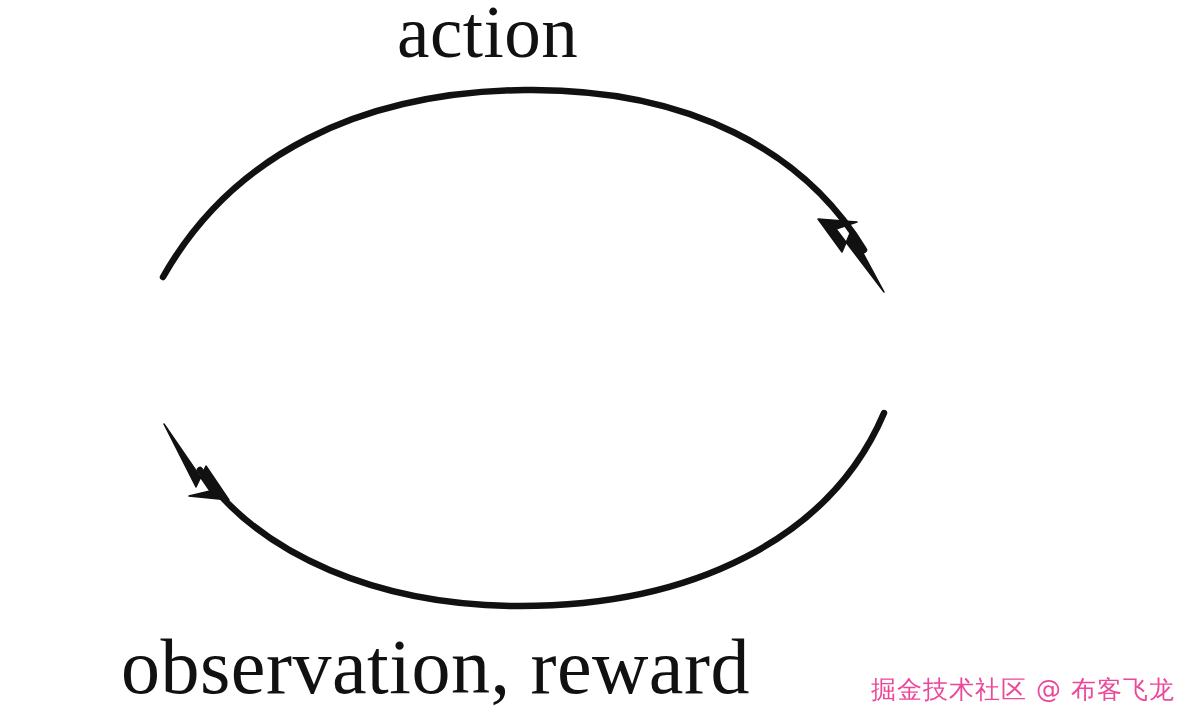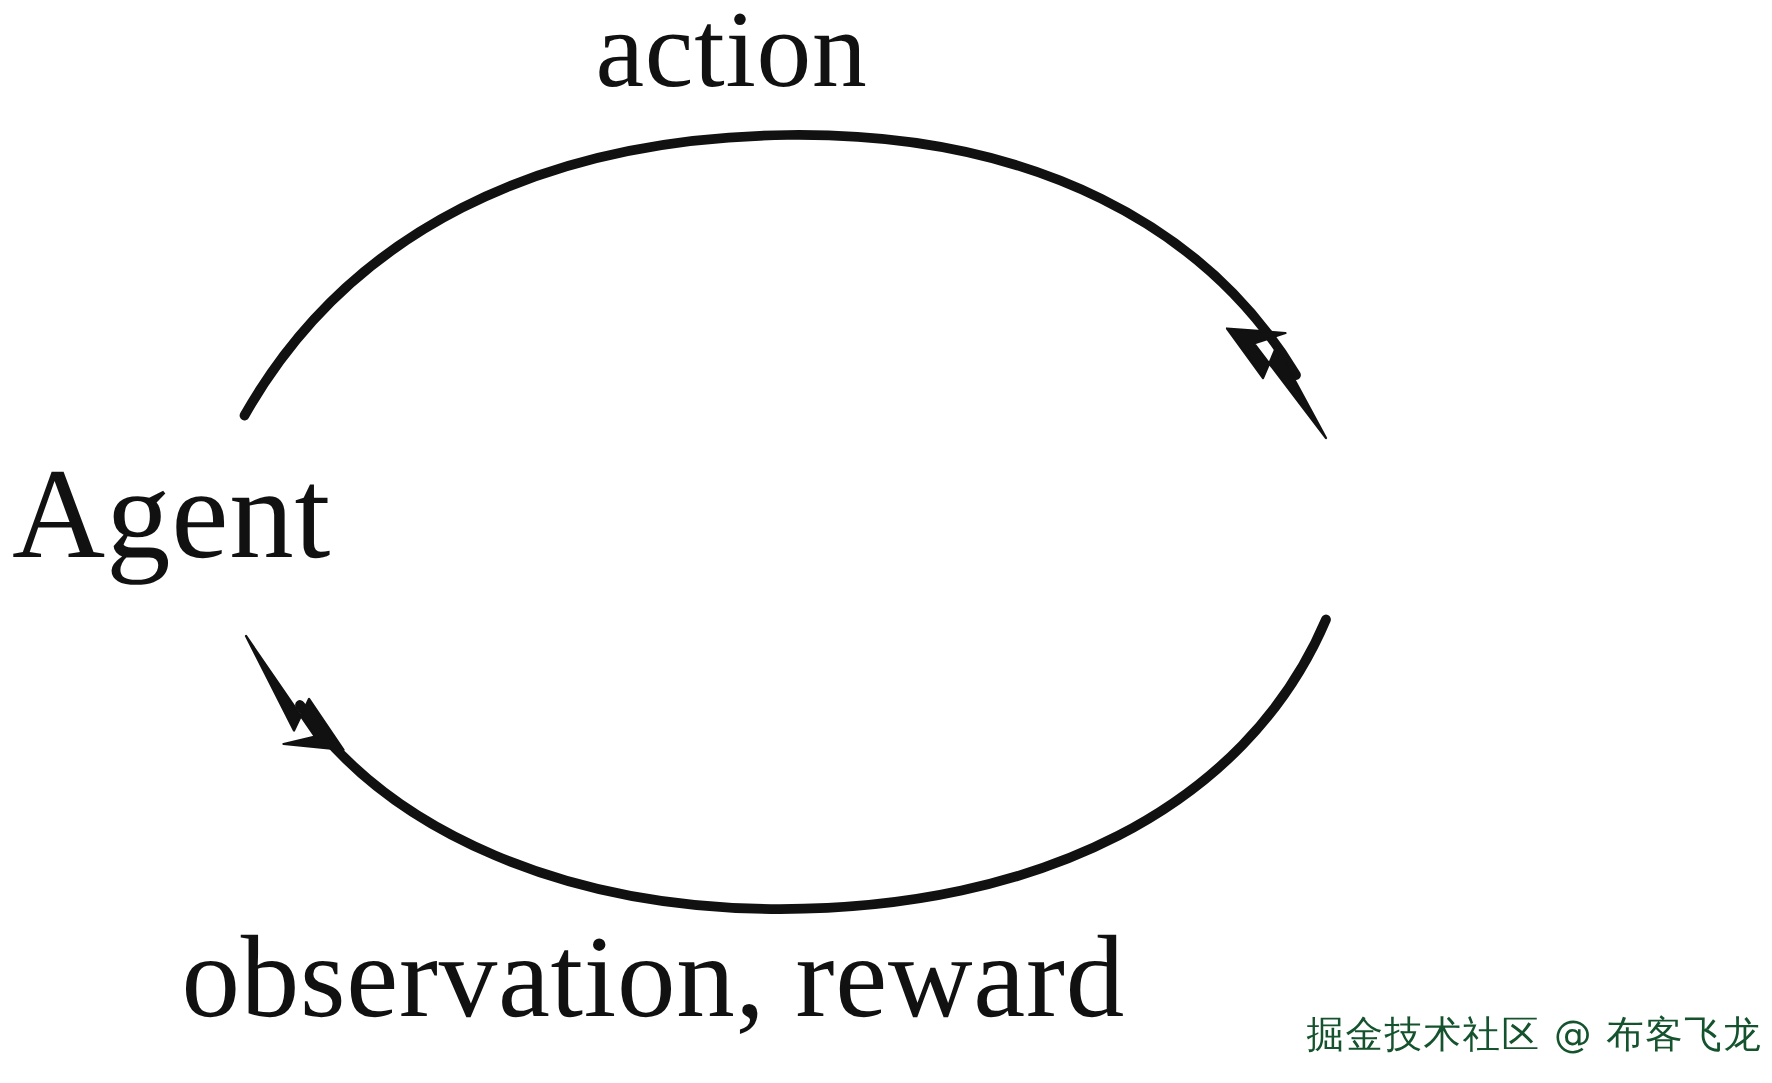--- a/index.html
+++ b/index.html
@@ -43,21 +43,21 @@
     letter-spacing: 0.5px;
   }
   #label-action {
     left: 397px;
     top: -4px;
     font-size: 73px;
     letter-spacing: 0.5px;
   }
   #label-observation-reward {
     left: 121px;
-    top: 612px;
+    top: 628px;
     font-size: 78px;
     letter-spacing: 0.5px;
   }
   #watermark {
     position: absolute;
     left: 871px;
     top: 676px;
     font-family: "DejaVu Sans", "Liberation Sans", sans-serif;
     font-size: 25px;
     color: #8c8c8c;
@@ -93,22 +93,21 @@
       <path d="M 164 424
                L 210 491
                L 189 496
                L 229 500
                L 206 466
                L 196 487
                Z" fill="#111111" stroke="#111111" stroke-width="1.5" stroke-linejoin="round"></path>
     </g>
   </svg>
 
-  <div class="node-label" id="label-agent">Agent</div>
 
 
   <div class="node-label" id="label-action">action</div>
 
   <div class="node-label" id="label-observation-reward">observation, reward</div>
 
-  <div id="watermark" style="color: #14532d;">掘金技术社区 @ 布客飞龙</div>
+  <div id="watermark" style="color: #ec4899;">掘金技术社区 @ 布客飞龙</div>
 
 </div>
 
 </body></html>

